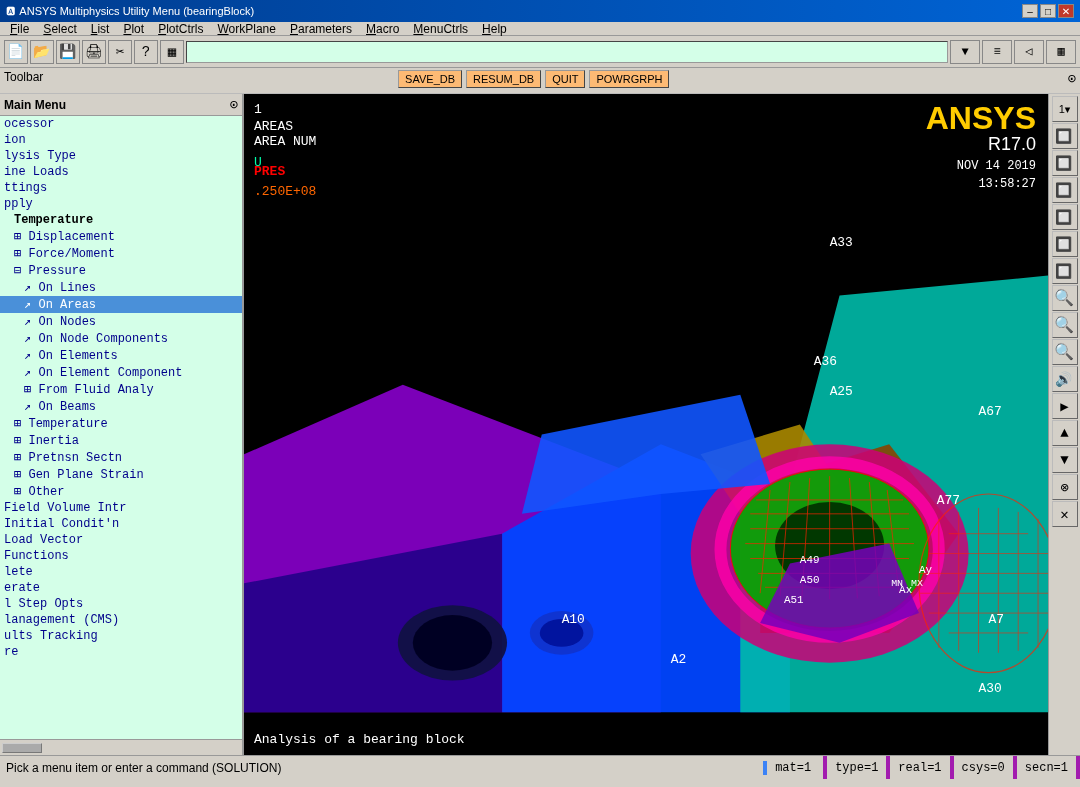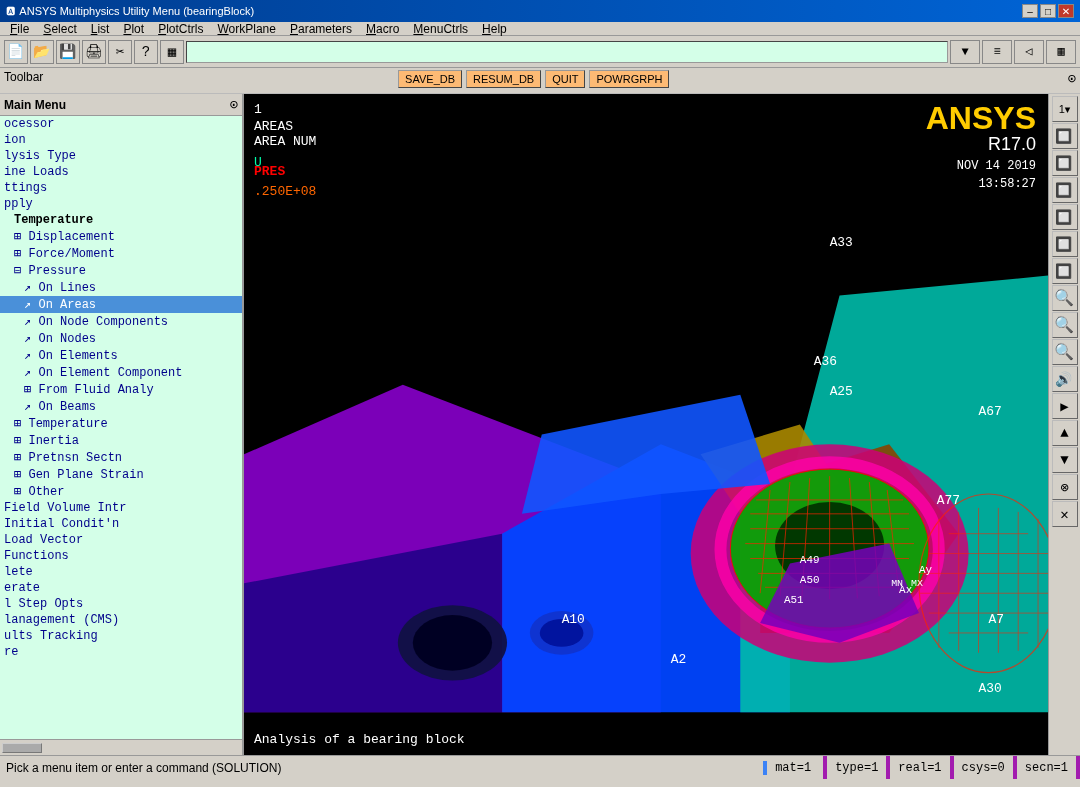--- a/index.html
+++ b/index.html
@@ -349,22 +349,22 @@
         <div class="sidebar-item">lysis Type</div>
         <div class="sidebar-item">ine Loads</div>
         <div class="sidebar-item">ttings</div>
         <div class="sidebar-item">pply</div>
         <div class="sidebar-item indent1 section">Temperature</div>
         <div class="sidebar-item indent1">⊞ Displacement</div>
         <div class="sidebar-item indent1">⊞ Force/Moment</div>
         <div class="sidebar-item indent1">⊟ Pressure</div>
         <div class="sidebar-item indent2">↗ On Lines</div>
         <div class="sidebar-item indent2 selected">↗ On Areas</div>
+        <div class="sidebar-item indent2">↗ On Nodes</div>
         <div class="sidebar-item indent2">↗ On Node Components</div>
-        <div class="sidebar-item indent2">↗ On Nodes</div>
         <div class="sidebar-item indent2">↗ On Elements</div>
         <div class="sidebar-item indent2">↗ On Element Component</div>
         <div class="sidebar-item indent2">⊞ From Fluid Analy</div>
         <div class="sidebar-item indent2">↗ On Beams</div>
         <div class="sidebar-item indent1">⊞ Temperature</div>
         <div class="sidebar-item indent1">⊞ Inertia</div>
         <div class="sidebar-item indent1">⊞ Pretnsn Sectn</div>
         <div class="sidebar-item indent1">⊞ Gen Plane Strain</div>
         <div class="sidebar-item indent1">⊞ Other</div>
         <div class="sidebar-item">Field Volume Intr</div>

